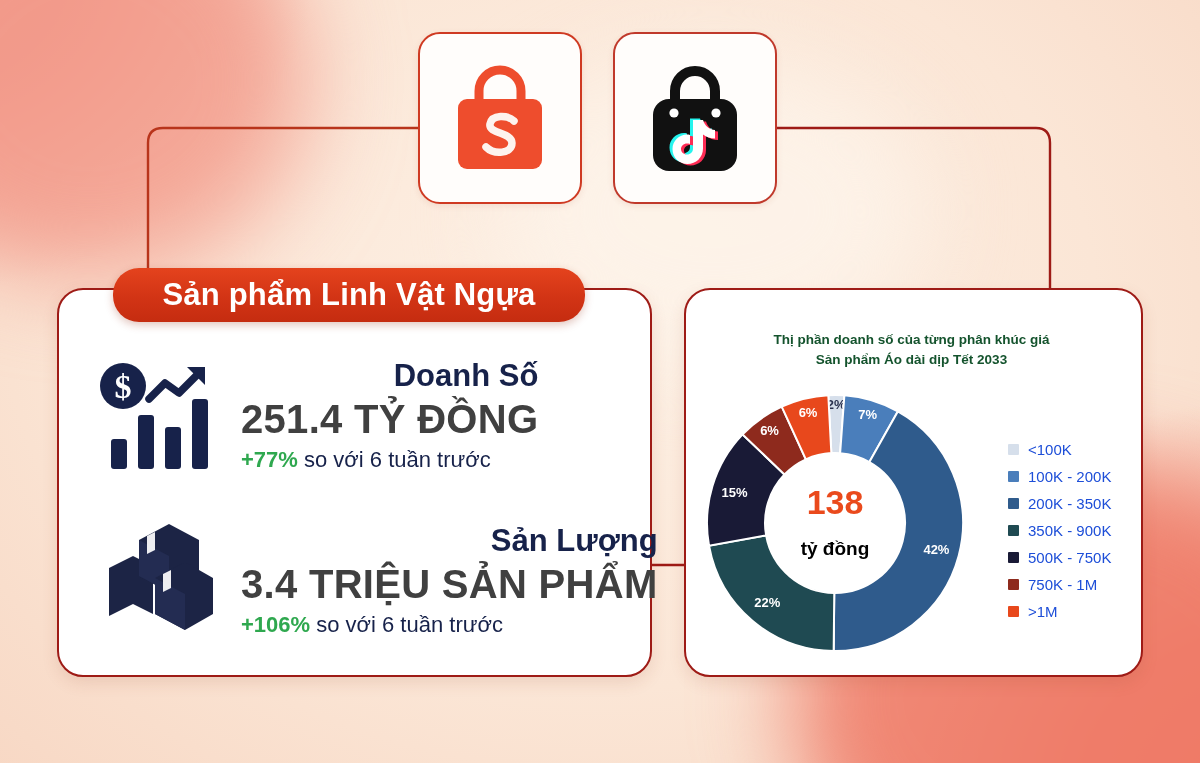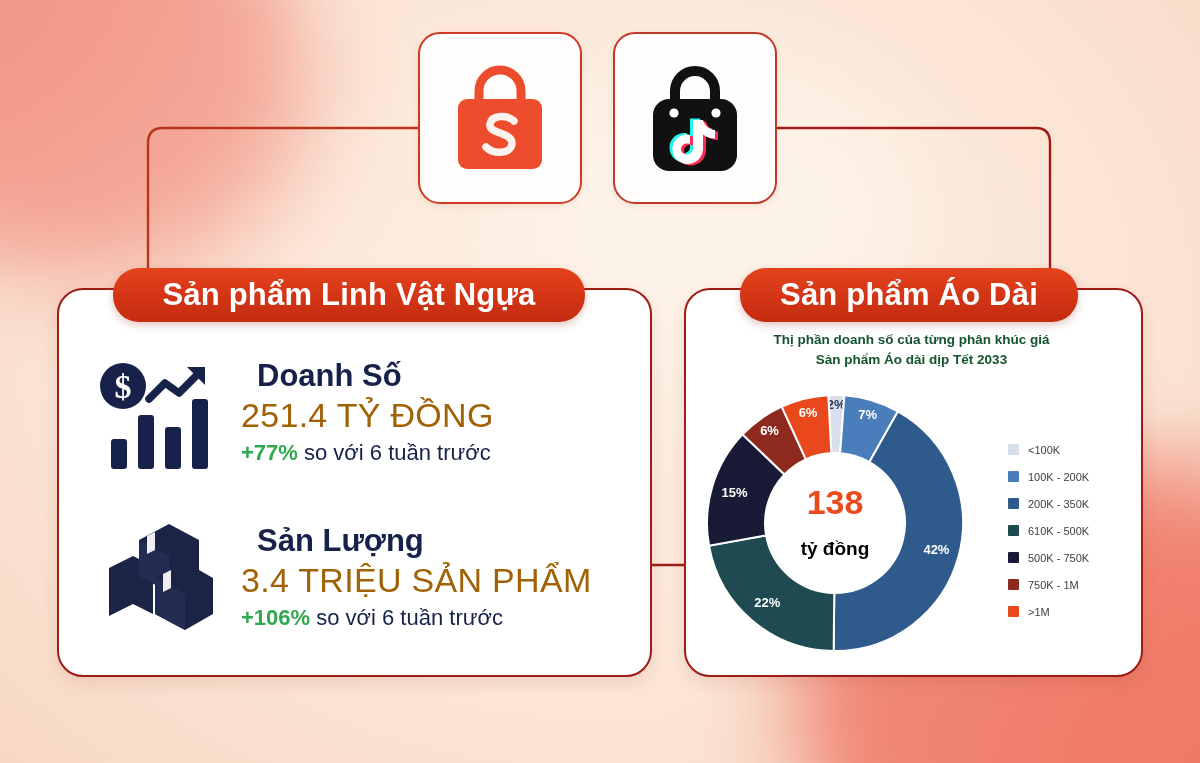--- a/index.html
+++ b/index.html
@@ -55,22 +55,22 @@
   }
   .badge-left{left:113px;top:268px;width:472px;height:54px;font-size:31px;}
   .badge-right{left:740px;top:268px;width:338px;height:54px;font-size:31px;}
 
   
   .metric{position:absolute;display:flex;align-items:flex-start;gap:26px;}
   .metric-1{left:95px;top:355px;}
   .metric-2{left:95px;top:520px;}
   .metric-icon{width:120px;height:120px;flex:none;}
   .metric-body{padding-top:4px;}
-  .m-label{font-size:31px;font-weight:bold;color:#17224a;line-height:1.1;margin:0 0 4px 16px;}
-  .m-value{font-size:34px;font-weight:normal;color:#a16207;line-height:1.1;margin:0 0 6px 0;letter-spacing:.3px;}
+  .m-label{font-size:31px;font-weight:bold;color:#17224a;line-height:1.1;margin:0 0 4px 0;text-align:right;}
+  .m-value{font-size:40px;font-weight:bold;color:#404040;line-height:1.1;margin:0 0 6px 0;letter-spacing:.3px;}
   .m-delta{font-size:22px;color:#17224a;line-height:1.2;margin:0;}
   .m-delta .pct{color:#2fa84f;font-weight:bold;}
 
   
   .chart-title{
     position:absolute;left:684px;top:330px;width:455px;
     text-align:center;color:#14532d;font-size:13.5px;font-weight:bold;line-height:1.45;
   }
   .chart-title div{white-space:nowrap;}
 
@@ -83,21 +83,21 @@
     display:flex;flex-direction:column;align-items:center;justify-content:center;
     pointer-events:none;
     gap:16px;
   }
   .center-num .big{font-size:34px;font-weight:bold;color:#ea4a1c;line-height:1;}
   .center-num .small{font-size:19px;font-weight:bold;color:#000000;line-height:1.25;margin-top:2px;}
 
   .legend{position:absolute;left:1008px;top:436px;}
   .legend-row{display:flex;align-items:center;gap:9px;height:27px;}
   .sw{width:11px;height:11px;flex:none;border-radius:1px;}
-  .legend-txt{font-size:11px;color:#404040;white-space:nowrap;}
+  .legend-txt{font-size:15px;color:#1d4ed8;white-space:nowrap;}
 </style>
 </head>
 <body>
 
 <div id="stage">
 
   <div class="bg">
     <div class="bg-blob blob-a"></div>
     <div class="bg-blob blob-c"></div>
     <div class="bg-blob blob-b"></div>
@@ -168,21 +168,20 @@
       </svg>
     </div>
     <div class="metric-body">
       <p class="m-label">Sản Lượng</p>
       <p class="m-value">3.4 TRIỆU SẢN PHẨM</p>
       <p class="m-delta"><span class="pct">+106%</span> <span>so với 6 tuần trước</span></p>
     </div>
   </div>
 
   <div class="card card-right"></div>
-  <div class="badge badge-right">Sản phẩm Áo Dài</div>
 
   <div class="chart-title">
     <div>Thị phần doanh số của từng phân khúc giá</div>
     <div>Sản phẩm Áo dài dịp Tết 2033</div>
   </div>
 
   <div id="donut-wrap">
     <svg id="donut" viewBox="0 0 270 270">
         <path d="M128.30099760090323 7.175419551414549 A128 128 0 0 1 144.37448923233686 7.343746915269364 L140.1266737989342 65.18798659428793 A70 70 0 0 0 131.33648306299395 65.09593256717983 Z" fill="#d6dfeb" stroke="#ffffff" stroke-width="2"></path>
         <text x="136.23567052571698" y="21.006470014869564" text-anchor="middle" class="slice-lab" fill="#2b3350">2%</text>
@@ -214,21 +213,21 @@
       <div class="legend-row">
         <span class="sw" style="background: rgb(74, 126, 187);"></span>
         <span class="legend-txt">100K - 200K</span>
       </div>
       <div class="legend-row">
         <span class="sw" style="background: rgb(47, 91, 140);"></span>
         <span class="legend-txt">200K - 350K</span>
       </div>
       <div class="legend-row">
         <span class="sw" style="background: rgb(31, 74, 82);"></span>
-        <span class="legend-txt">610K - 500K</span>
+        <span class="legend-txt">350K - 900K</span>
       </div>
       <div class="legend-row">
         <span class="sw" style="background: rgb(25, 26, 54);"></span>
         <span class="legend-txt">500K - 750K</span>
       </div>
       <div class="legend-row">
         <span class="sw" style="background: rgb(142, 42, 29);"></span>
         <span class="legend-txt">750K - 1M</span>
       </div>
       <div class="legend-row">

